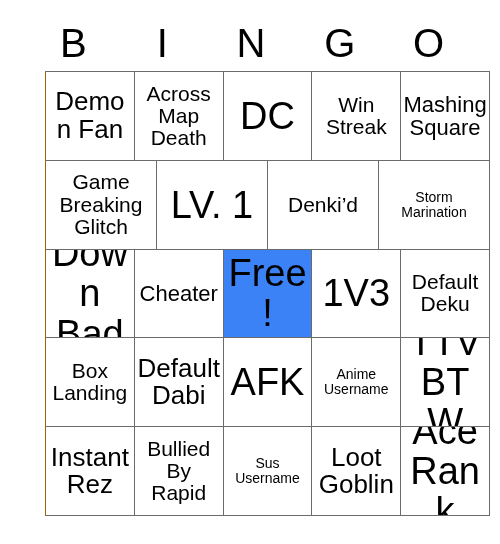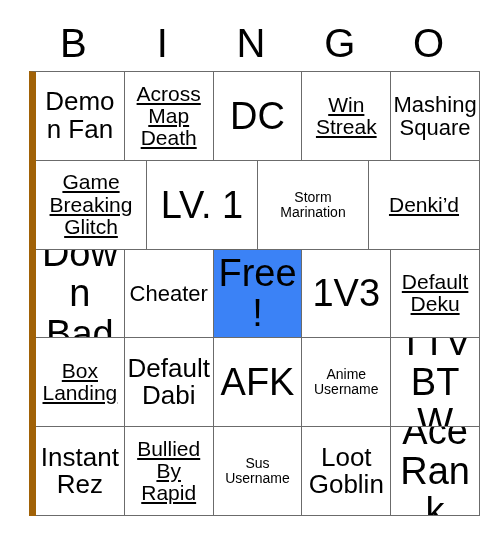--- a/index.html
+++ b/index.html
@@ -33,22 +33,23 @@
     font-size: 40px;
     line-height: 1;
     color: #000000;
     font-weight: 400;
     letter-spacing: 0px;
   }
   
   .grid {
     width: 444px;
     border-top: 1px solid #6b6b6b;
-    border-left: 7px solid #a16207;
+    border-left: 1px solid #a16207;
     box-sizing: content-box;
+    margin-left: 16px;
   }
   .grid-row {
     display: flex;
     width: 444px;
     height: 88.8px;
   }
   .cell {
     flex: 1 1 0;
     min-width: 0;
     border-right: 1px solid #6b6b6b;
@@ -65,21 +66,21 @@
   .cell-text {
     display: block;
     width: 100%;
     color: #000000;
     line-height: 1.06;
     word-wrap: break-word;
   }
   
   .fs-xl  { font-size: 38px; }
   .fs-lg  { font-size: 26px; }
-  .fs-md  { font-size: 21px; text-decoration: underline; }
+  .fs-md  { font-size: 21px; }
   .fs-sm  { font-size: 22px; }
   .fs-xs  { font-size: 14px; }
   .cell.free-space { background: #3b82f6; }
 </style>
 </head>
 <body>
 
 <div class="bingo-card">
 
   <div class="header-row">
@@ -111,24 +112,24 @@
     </div>
 
     <div class="grid-row">
       <div class="cell">
           <span class="cell-text fs-md">Game Breaking Glitch</span>
         </div>
       <div class="cell">
           <span class="cell-text fs-xl">LV. 1</span>
         </div>
       <div class="cell">
-          <span class="cell-text fs-xs">Storm Marination</span>
+          <span class="cell-text fs-md">Denki’d</span>
         </div>
       <div class="cell">
-          <span class="cell-text fs-md">Denki’d</span>
+          <span class="cell-text fs-xs">Storm Marination</span>
         </div>
     </div>
 
     <div class="grid-row">
       <div class="cell">
           <span class="cell-text fs-xl">Down Bad</span>
         </div>
       <div class="cell">
           <span class="cell-text fs-sm">Cheater</span>
         </div>

